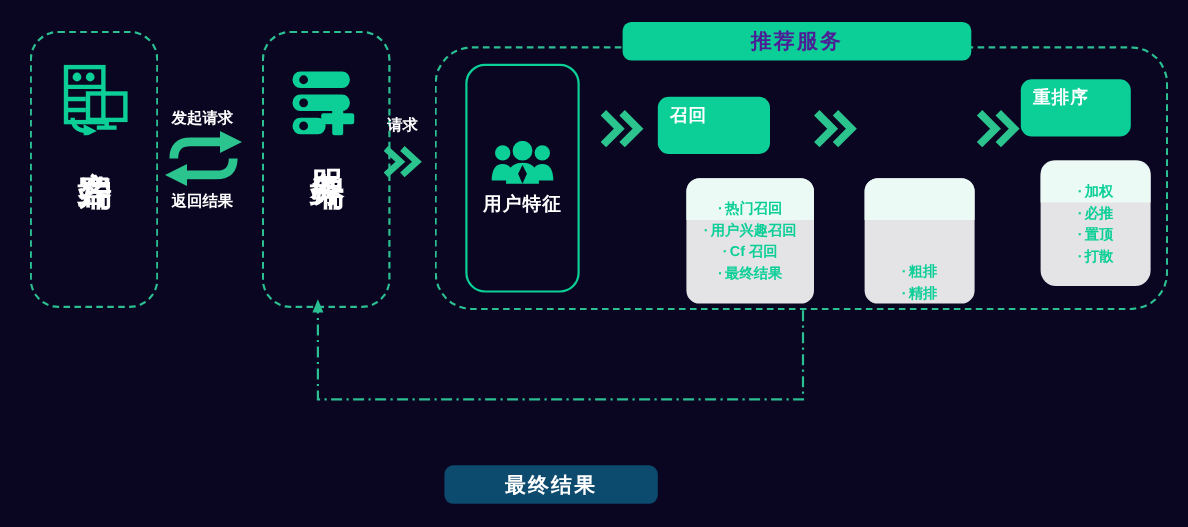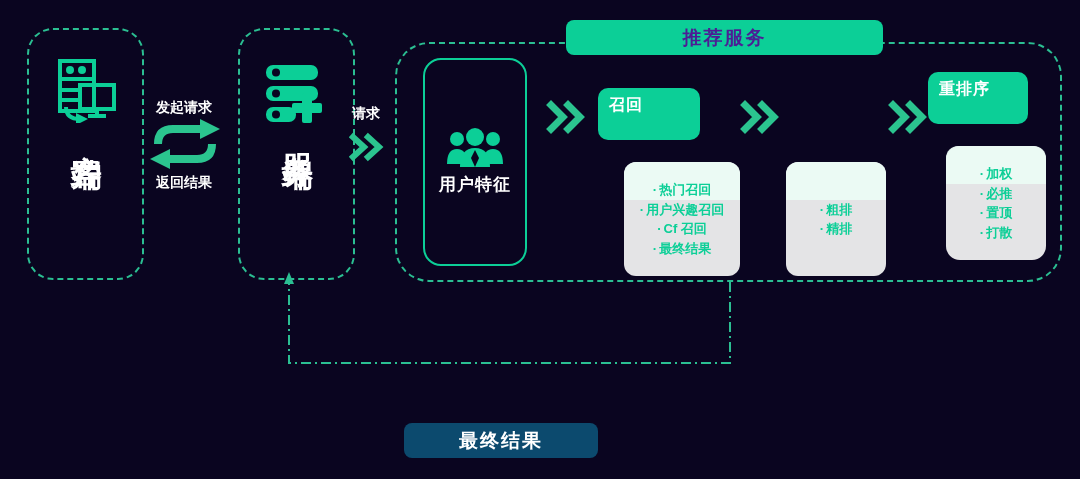--- a/index.html
+++ b/index.html
@@ -242,21 +242,21 @@
   <div class="chev" style="left:740px; top:100px;">
     <svg width="40" height="34" viewBox="0 0 40 34">
       <g fill="none" stroke="#2bc48f" stroke-width="7" stroke-linecap="square">
         <polyline points="5,5 17,17 5,29"></polyline>
         <polyline points="22,5 34,17 22,29"></polyline>
       </g>
     </svg>
   </div>
 
   <div class="stage" style="left:762px; top:88px; width:144px; height:148px;">
-    <div class="stage-body" style="left:24px; top:34px; width:100px; height:114px;">
+    <div class="stage-body" style="left:24px; top:34px; width:100px; height:114px;justify-content:flex-end;">
       <div class="gloss"></div>
       <ul style="line-height:2.6;">
         <li>粗排</li>
         <li>精排</li>
       </ul>
     </div>
   </div>
 
   <div class="chev" style="left:888px; top:100px;">
     <svg width="40" height="34" viewBox="0 0 40 34">

